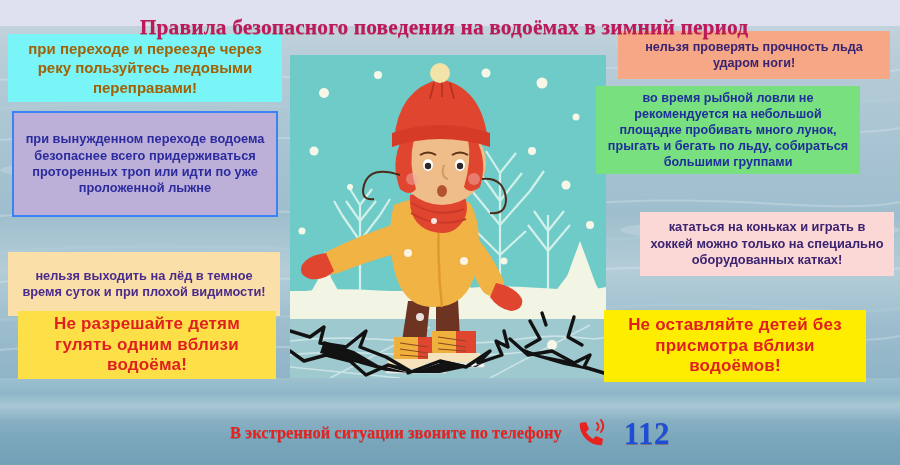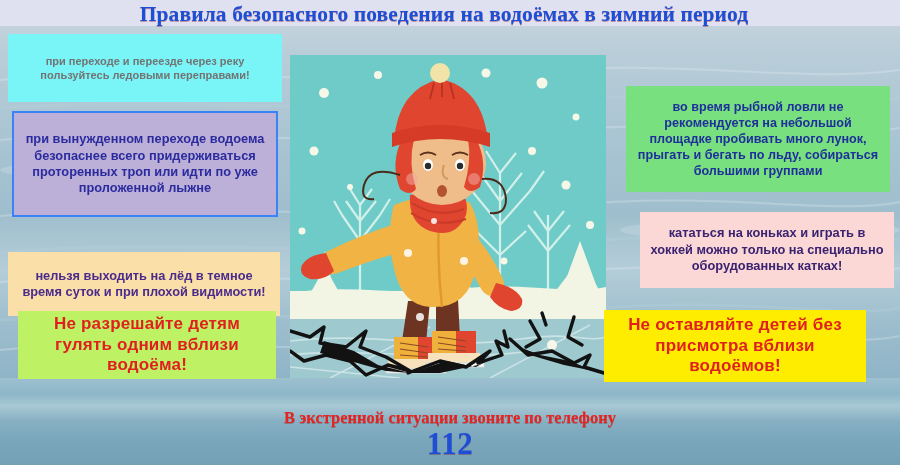--- a/index.html
+++ b/index.html
@@ -30,26 +30,26 @@
     background:
       linear-gradient(180deg,#9dc0cf 0%,#8db6c8 18%,#a8c8d4 32%,#86afc2 50%,#7ba7bc 70%,#74a0b7 100%);
   }
   .topband{
     position:absolute;left:0;top:0;width:900px;height:26px;z-index:2;
     background:#dfe1f0;
   }
 
   
   .title{
-    position:absolute;left:0;top:2px;width:888px;z-index:6;
+    position:absolute;left:0;top:15px;width:888px;z-index:6;
     text-align:center;
     font-family:"Liberation Serif", serif;
     font-weight:bold;
     font-size:21.5px;
-    color:#1d4ed8;
+    color:#be185d;
     letter-spacing:.1px;
     text-shadow:0 1px 0 rgba(150,0,0,.35);
     white-space:nowrap;
   }
 
   
   .illo{
     position:absolute;left:290px;top:55px;width:316px;height:323px;z-index:4;
     overflow:hidden;
     background:#6ecbc8;
@@ -62,59 +62,59 @@
     box-sizing:border-box;
     text-align:center;
     font-weight:bold;
     line-height:1.28;
     display:flex;align-items:center;justify-content:center;
   }
   .panel span{display:block;width:100%;padding:0 6px;}
 
   .p-cyan{
     left:8px;top:34px;width:274px;height:68px;
-    background:#79f4f7;color:#737373;font-size:11px;
+    background:#79f4f7;color:#a16207;font-size:15px;
   }
   .p-purple{
     left:12px;top:111px;width:266px;height:106px;
     background:#bcb0d8;color:#2b2b9e;font-size:12.8px;
     border:2px solid #3b82f6;
   }
   .p-cream{
     left:8px;top:228px;width:272px;height:64px;
     background:#fae0a8;color:#4b2b8c;font-size:12.8px;margin-top:24px;
   }
   .p-yellow-left{
     left:18px;top:311px;width:258px;height:68px;
-    background:#bef264;color:#e02020;
+    background:#fde047;color:#e02020;
     font-size:17px;line-height:1.2;letter-spacing:.2px;
   }
 
   .p-salmon{
     left:618px;top:31px;width:272px;height:48px;
     background:#f6a785;color:#3a2370;font-size:12.6px;
   }
   .p-green{
-    left:626px;top:86px;width:264px;height:106px;
+    left:596px;top:86px;width:264px;height:88px;
     background:#78e07e;color:#1f2f9c;font-size:12.6px;
   }
   .p-pink{
-    left:640px;top:212px;width:254px;height:76px;
+    left:640px;top:212px;width:254px;height:64px;
     background:#fbd7d6;color:#3a2370;font-size:12.8px;
   }
   .p-yellow-right{
     left:604px;top:310px;width:262px;height:72px;
     background:#ffed00;color:#e02020;
     font-size:17px;line-height:1.2;letter-spacing:.2px;
   }
 
   
   .footer{
     position:absolute;left:0;top:412px;width:900px;height:42px;z-index:6;
-    display:flex;align-items:center;justify-content:center;flex-direction:column;
+    display:flex;align-items:center;justify-content:center;gap:14px;
   }
   .footer-text{
     font-family:"Liberation Serif", serif;
     font-weight:bold;font-size:16.5px;color:#e8221f;
     text-shadow:0 1px 0 rgba(120,0,0,.3);
     white-space:nowrap;
   }
   .phone-icon{display:block;width:34px;height:30px;}
   .footer-number{
     font-family:"Liberation Serif", serif;
@@ -295,20 +295,23 @@
   <div class="panel p-purple">
     <span>при вынужденном переходе водоема безопаснее всего придерживаться проторенных троп или идти по уже проложенной лыжне</span>
   </div>
   <div class="panel p-cream">
     <span>нельзя выходить на лёд в темное время суток и при плохой видимости!</span>
   </div>
   <div class="panel p-yellow-left">
     <span>Не разрешайте детям гулять одним вблизи водоёма!</span>
   </div>
 
+  <div class="panel p-salmon">
+    <span>нельзя проверять прочность льда ударом ноги!</span>
+  </div>
   <div class="panel p-green">
     <span>во время рыбной ловли не рекомендуется на небольшой площадке пробивать много лунок, прыгать и бегать по льду, собираться большими группами</span>
   </div>
   <div class="panel p-pink">
     <span>кататься на коньках и играть в хоккей можно только на специально оборудованных катках!</span>
   </div>
   <div class="panel p-yellow-right">
     <span>Не оставляйте детей без присмотра вблизи водоёмов!</span>
   </div>
 

